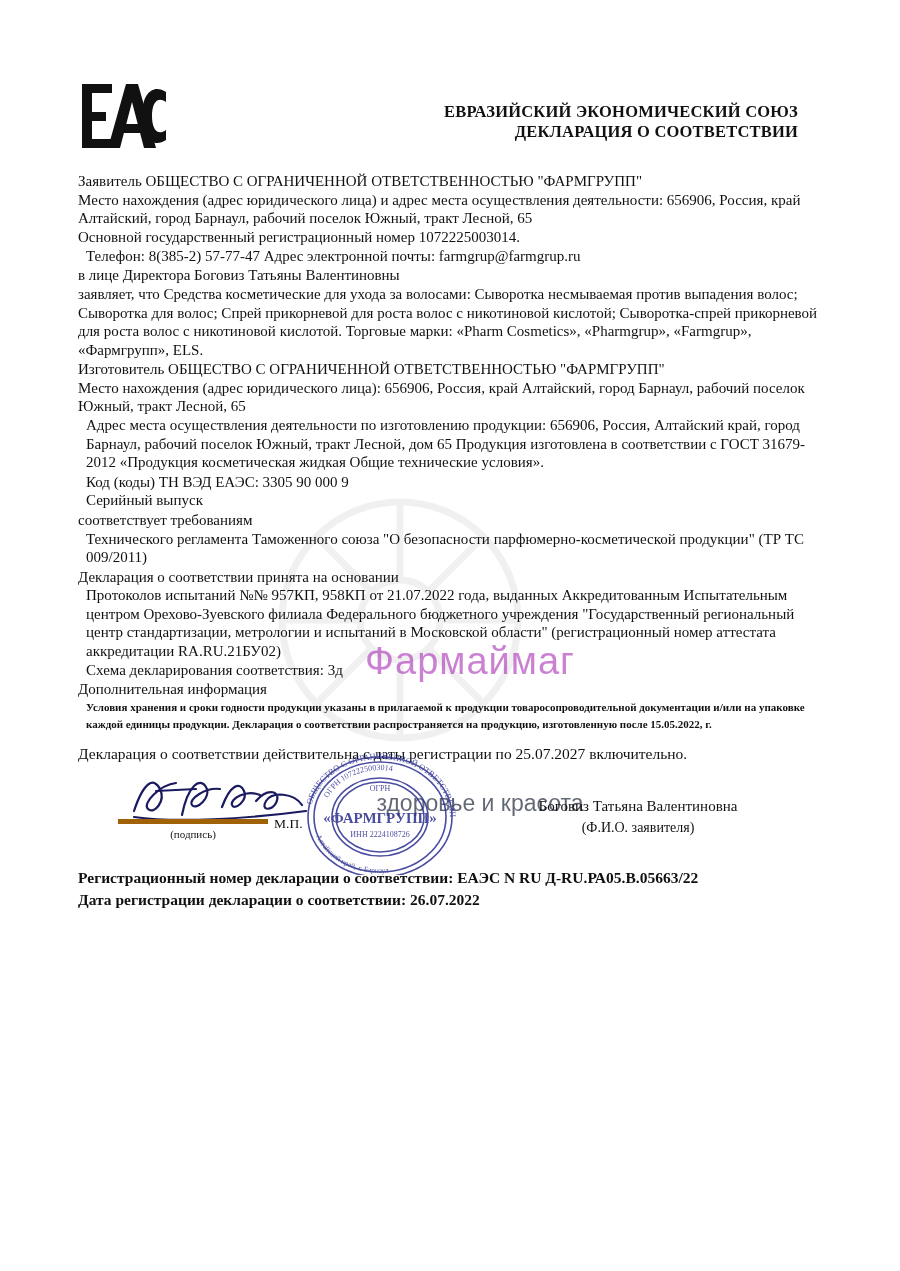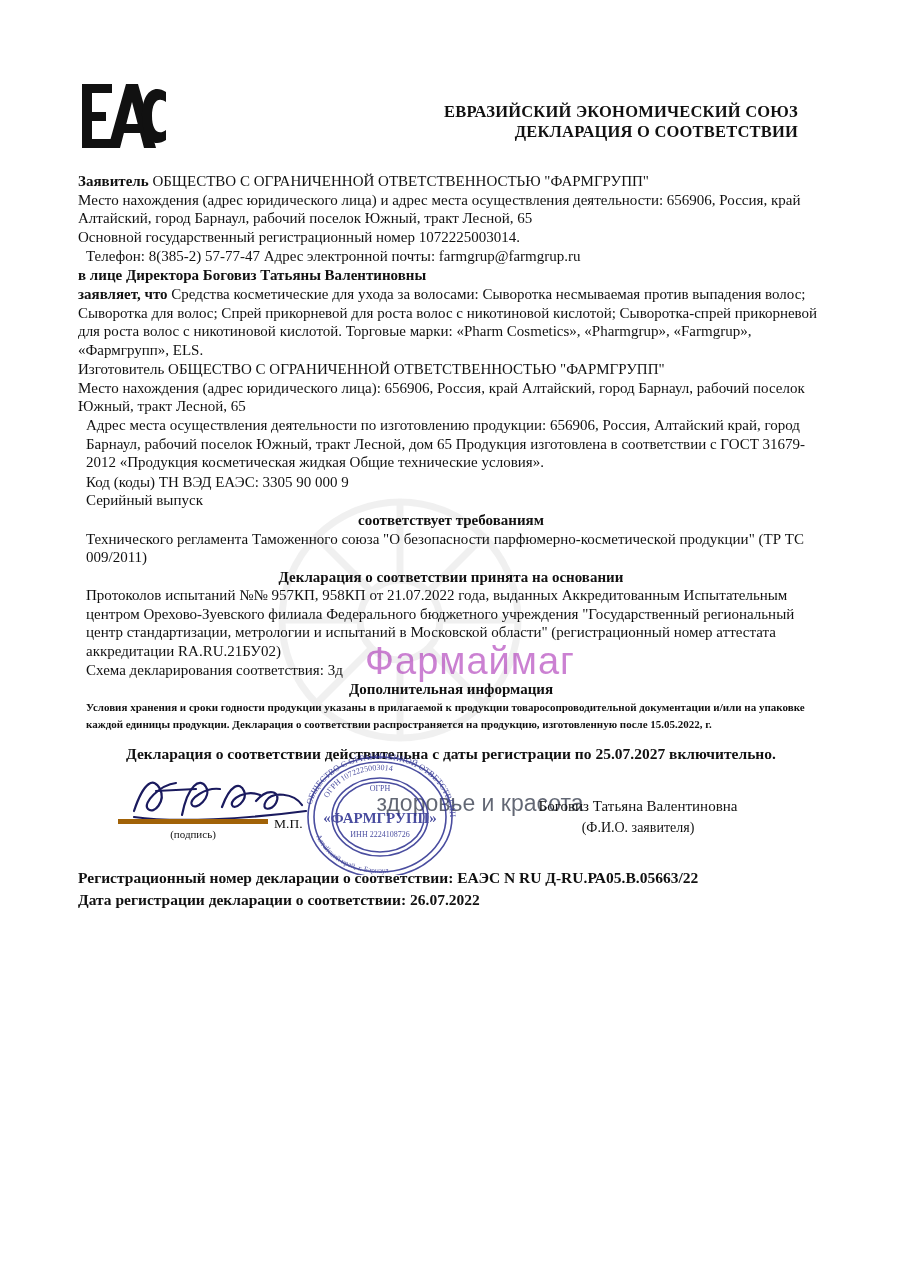--- a/index.html
+++ b/index.html
@@ -64,21 +64,21 @@
     margin-top: 20px;
     font-size: 15px;
     line-height: 18.4px;
   }
   .line {
     white-space: normal;
   }
   .para {
     margin: 0 0 0.5px 0;
   }
-  .b { font-weight: bold; text-align: center; }
+  .b { font-weight: normal; }
   .indent { padding-left: 8px; }
 
   .blk { margin-bottom: 1px; }
 
   .sign-row {
     position: relative;
     margin-top: 26px;
     height: 64px;
   }
   .sign-left {

